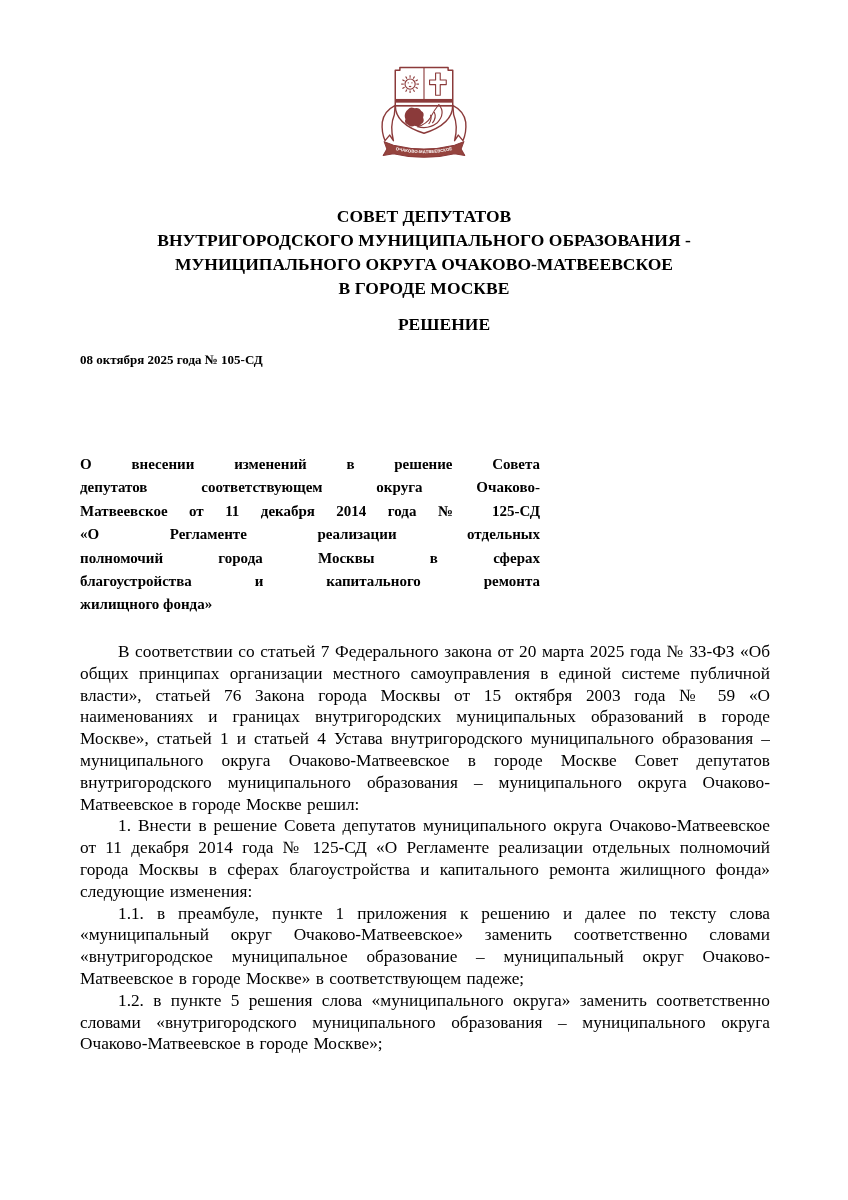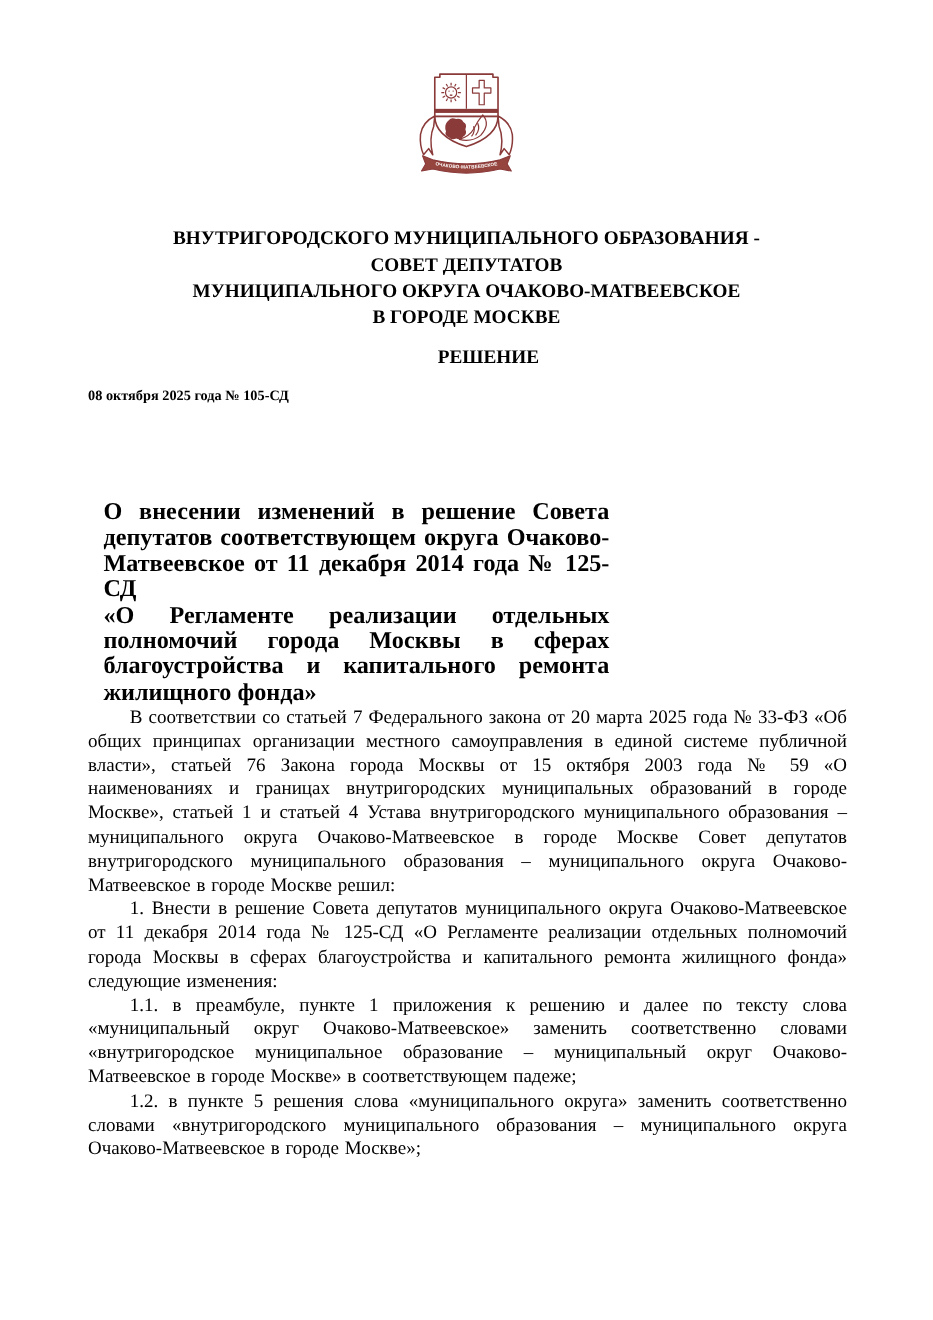--- a/index.html
+++ b/index.html
@@ -24,21 +24,21 @@
   .doc-type {
     position:absolute; top:314px; left:0; width:848px;
     text-align:center; font-weight:700; font-size:17.5px;padding-left:20px;
   }
   .date-line {
     position:absolute; top:352px; left:80px;
     font-weight:700; font-size:13px;
   }
   .doc-title {
     position:absolute; top:453px; left:80px; width:460px;
-    font-weight:700; font-size:22px; line-height:23.4px;margin-left:14px;
+    font-weight:700; font-size:15px; line-height:23.4px;
   }
   .jline { text-align:justify; text-align-last:justify; }
   .jlast { text-align:left; }
   .body-text {
     position:absolute; top:641px; left:80px; width:690px;
     font-size:17.3px; line-height:21.8px;
     text-align:justify; word-spacing:1px;
   }
   .body-text p { margin:0; text-indent:38px; }
   .b { font-weight:400; }
@@ -100,22 +100,22 @@
       <g stroke-width="1.1" stroke-linejoin="round" stroke="#8B3A3A">
         <path d="M22,93 L12,89 L15,97 L11,104 L22,102 Q55,110 88,102 L99,104 L95,97 L98,89 L88,93 Q55,101 22,93 Z" fill="#95443E"></path>
       </g>
       <text font-size="4.6" fill="#ffffff" stroke="none" letter-spacing="0.1" font-family="Liberation Sans, sans-serif" font-weight="bold">
         <textPath href="#bannerArc" startOffset="50%" text-anchor="middle">ОЧАКОВО-МАТВЕЕВСКОЕ</textPath>
       </text>
     </svg>
   </div>
 
   <div class="org-header">
+    <div>СОВЕТ ДЕПУТАТОВ</div>
     <div>ВНУТРИГОРОДСКОГО МУНИЦИПАЛЬНОГО ОБРАЗОВАНИЯ -</div>
-    <div>СОВЕТ ДЕПУТАТОВ</div>
     <div>МУНИЦИПАЛЬНОГО ОКРУГА ОЧАКОВО-МАТВЕЕВСКОЕ</div>
     <div>В ГОРОДЕ МОСКВЕ</div>
   </div>
 
   <div class="doc-type">РЕШЕНИЕ</div>
 
   <div class="date-line">08 октября 2025 года № 105-СД</div>
 
   <div class="doc-title">
     <div class="jline">О внесении изменений в решение Совета</div>

